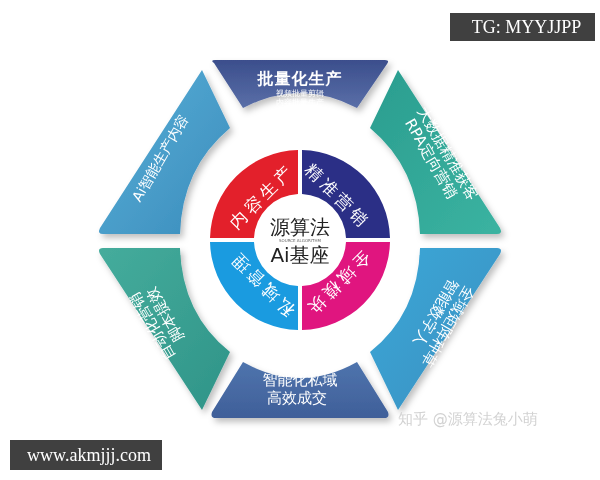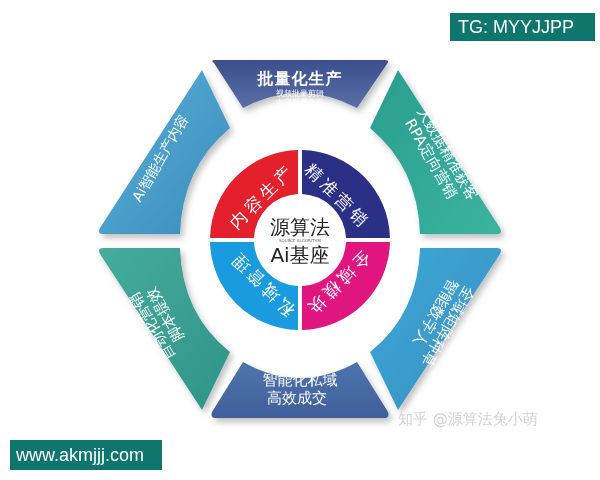--- a/index.html
+++ b/index.html
@@ -1,20 +1,20 @@
 <!DOCTYPE html>
 <html><head>
 <meta charset="utf-8">
 <style>
   html, body { margin:0; padding:0; }
   body { width:600px; height:480px; background:#ffffff; position:relative; overflow:hidden;
          font-family:"DejaVu Sans", "Liberation Sans", sans-serif; }
   #diagram { position:absolute; left:0; top:0; width:600px; height:480px; }
-  .badge { position:absolute; background:#0f766e; color:#ffffff;
-           font-family:Liberation Sans, sans-serif; }
+  .badge { position:absolute; background:#404040; color:#ffffff;
+           font-family:Liberation Serif, serif;text-align:center; }
   #tg-badge { left:450px; top:13px; width:145px; height:28px; font-size:18px; line-height:28px; padding-left:8px; box-sizing:border-box; }
   #site-badge { left:10px; top:440px; width:152px; height:30px; font-size:18px; line-height:30px; padding-left:6px; box-sizing:border-box; }
   #credit { position:absolute; left:398px; top:410px; font-size:15px; color:#d2d2d2; }
   svg text { font-family:"DejaVu Sans", "Liberation Sans", sans-serif; }
 </style>
 </head>
 <body>
 
 <svg id="diagram" viewBox="0 0 600 480" xmlns="http://www.w3.org/2000/svg">
   <defs>

